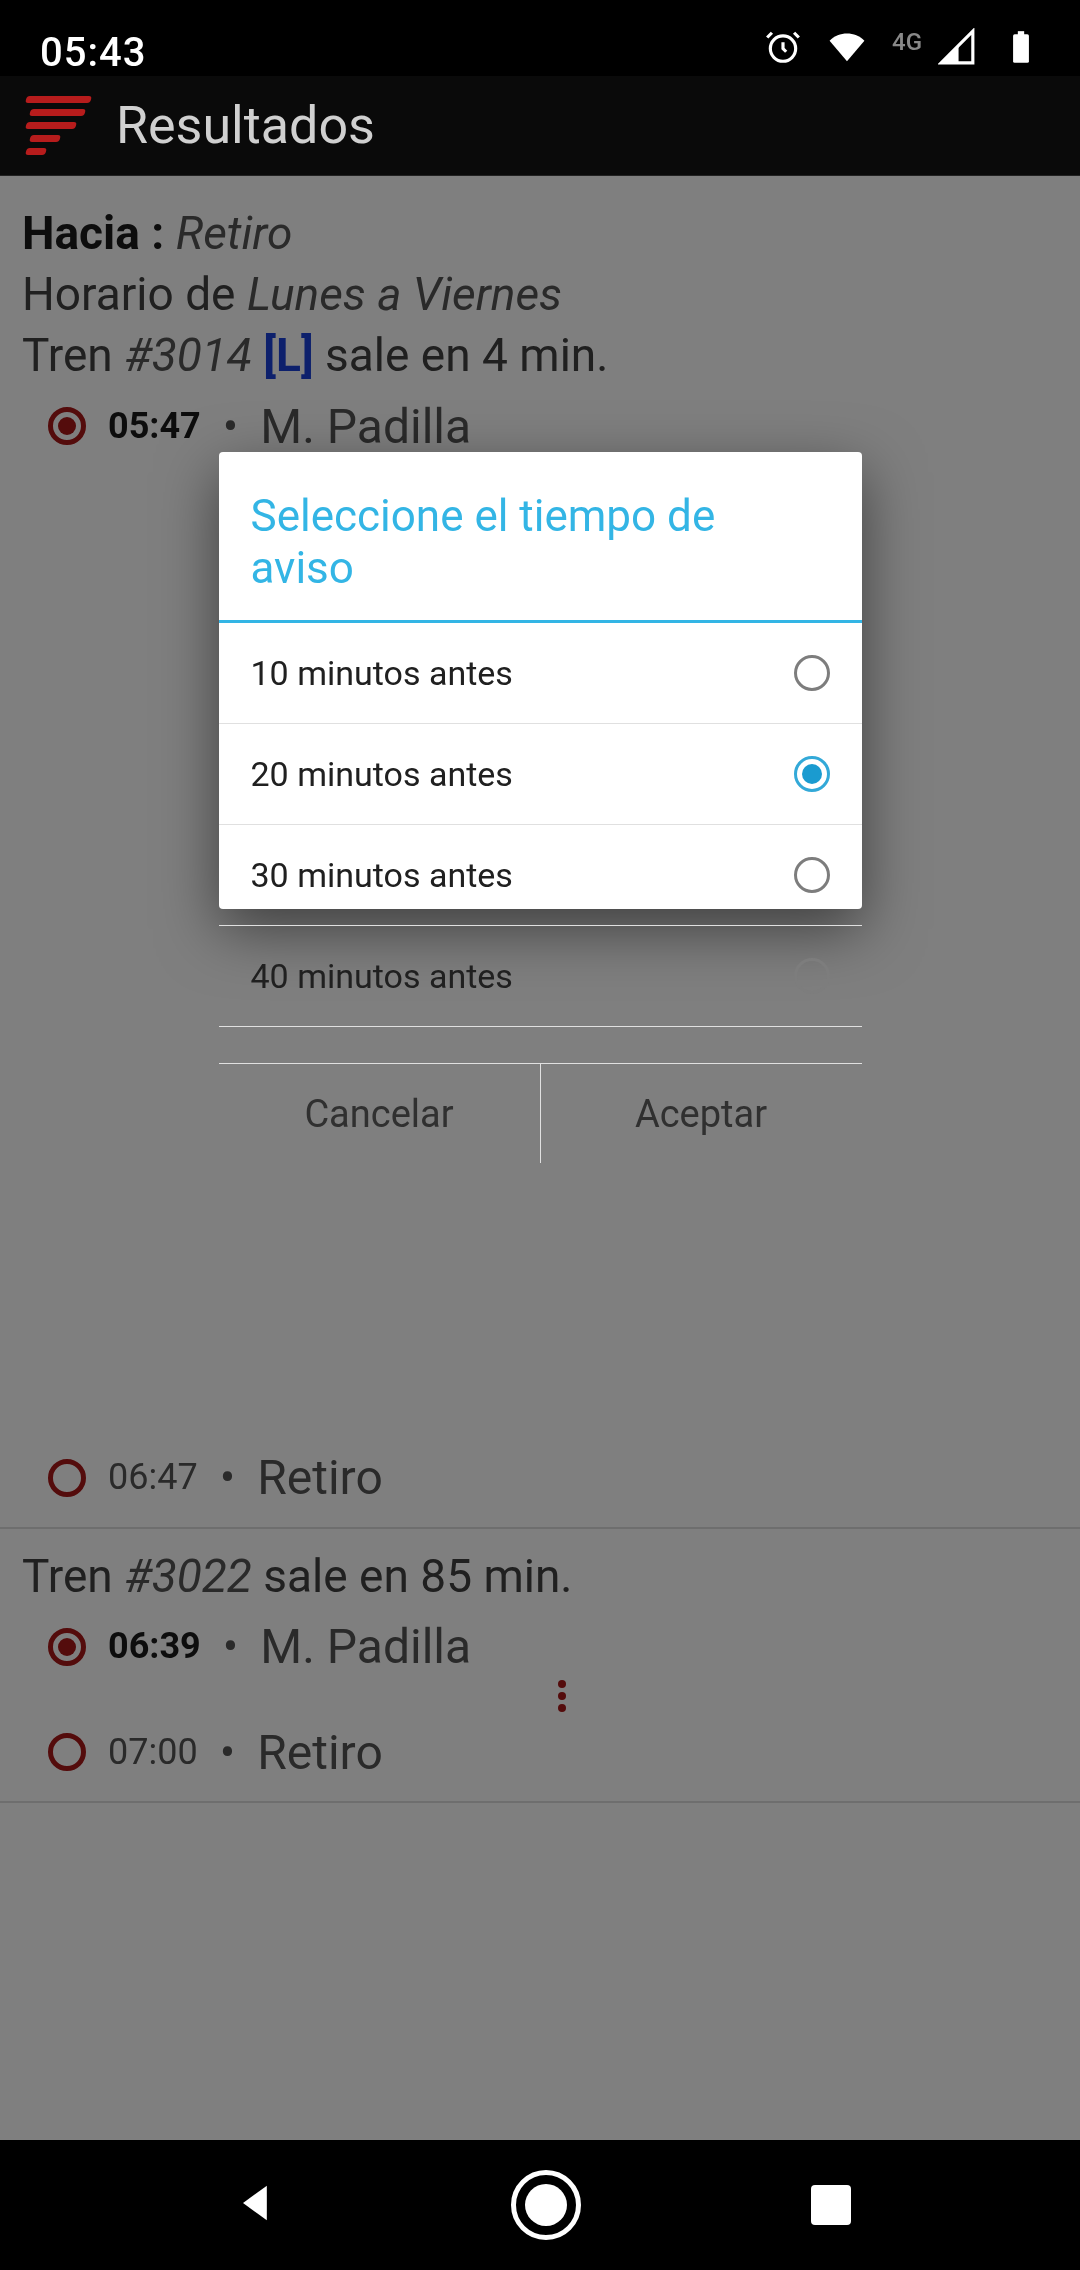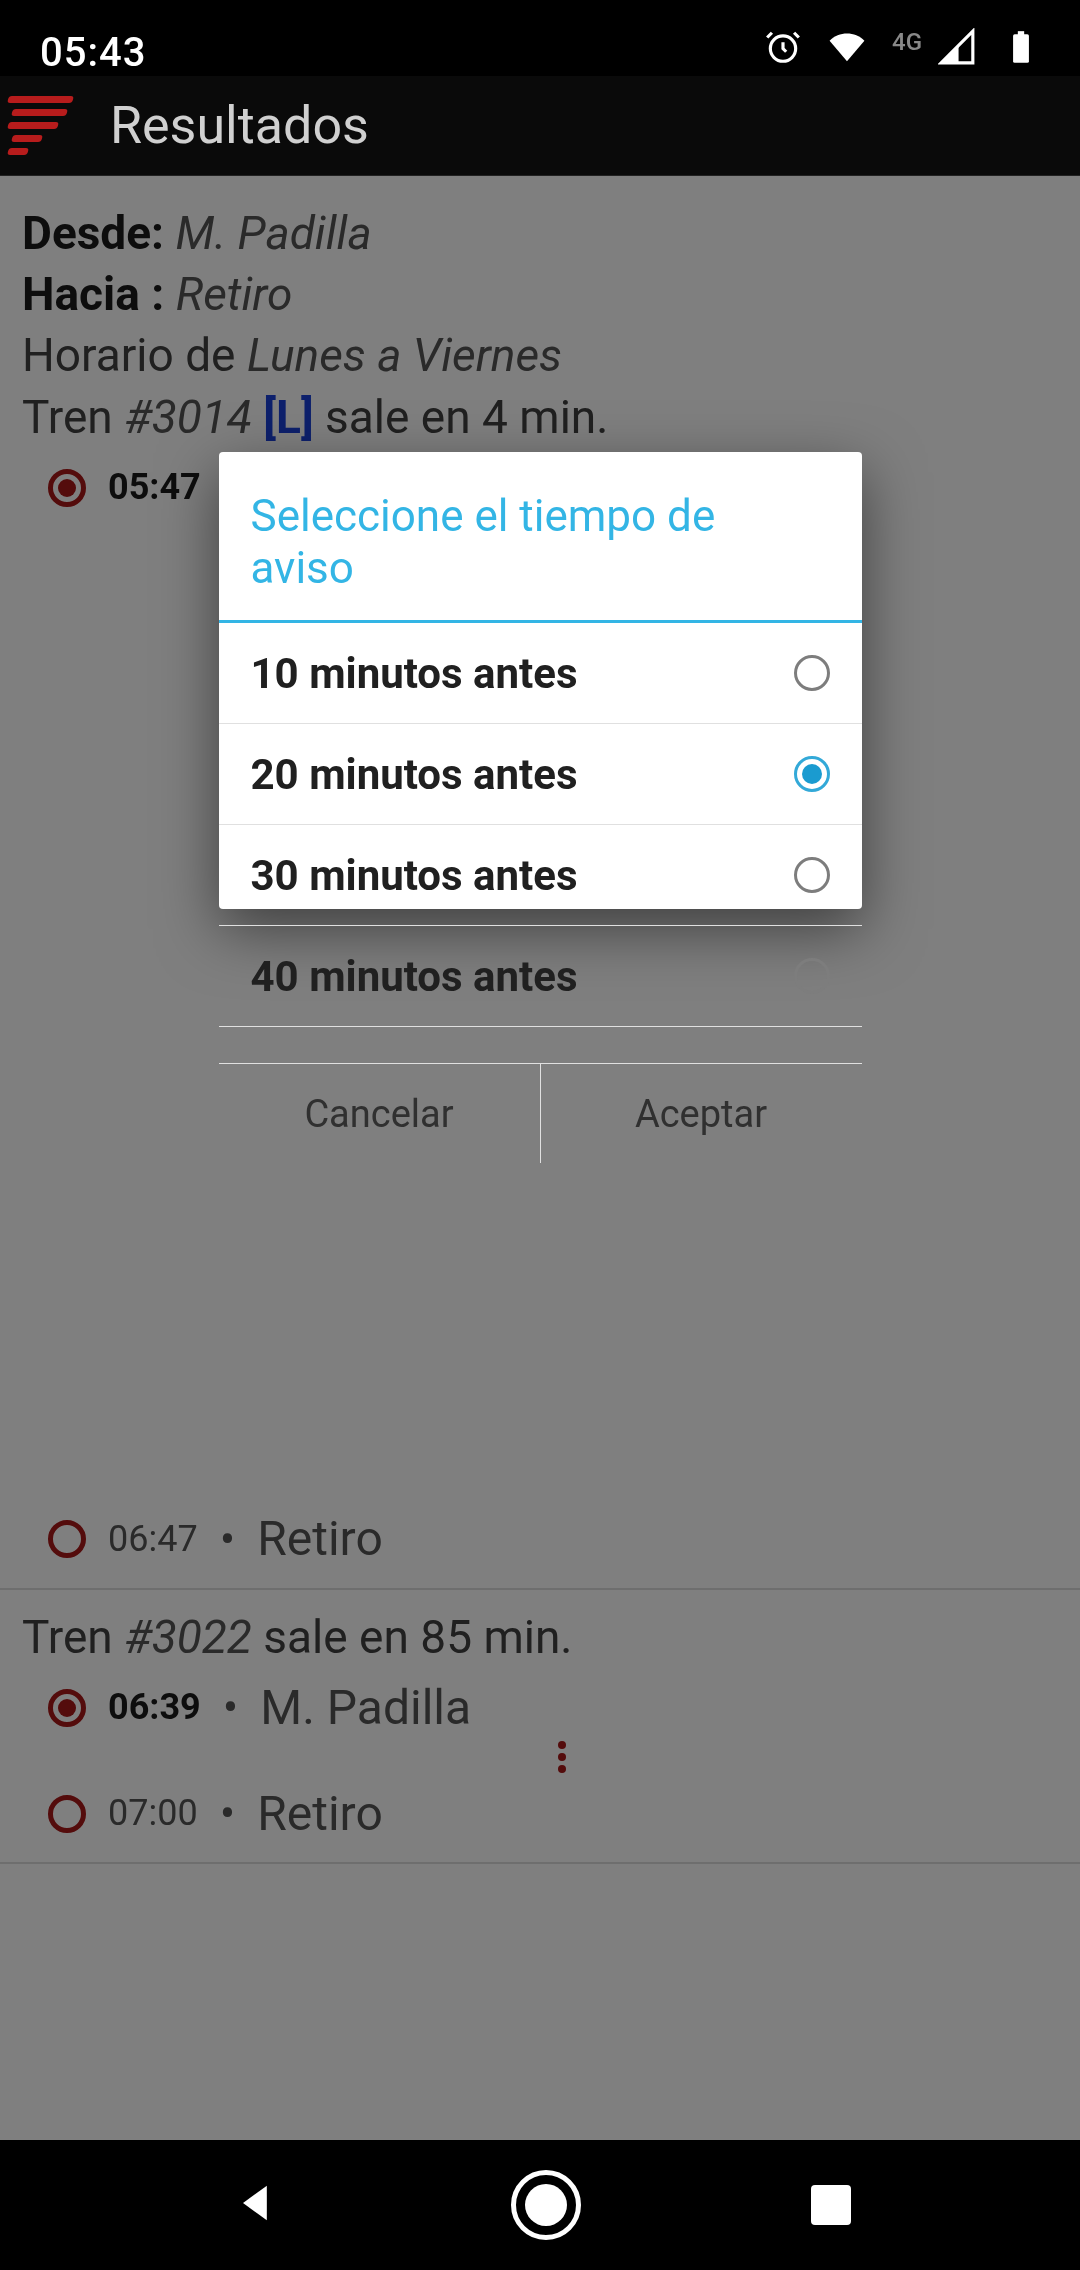--- a/index.html
+++ b/index.html
@@ -38,22 +38,22 @@
   }
   .ico-svg { width: 38px; height: 38px; }
 
   
   .action-bar {
     height: 100px;
     background: #0a0a0a;
     border-bottom: 1px solid #222;
     display: flex;
     align-items: center;
-    padding: 0 8px;
-    gap: 32px;
+    padding: 0 26px;
+    gap: 20px;
   }
   .app-logo {
     width: 70px; height: 70px;
     display: flex; flex-direction: column; justify-content: center; gap: 6px;
   }
   .app-logo .bar { height: 7px; background: #b71c1c; border-radius: 3px; }
   .app-logo .b1 { width: 65px; transform: skewX(-15deg); }
   .app-logo .b2 { width: 55px; transform: skewX(-15deg); margin-left: 4px; }
   .app-logo .b3 { width: 50px; transform: skewX(-15deg); }
   .app-logo .b4 { width: 30px; transform: skewX(-15deg); margin-left: 4px; }
@@ -152,23 +152,22 @@
     background: #33b5e5;
   }
   .dialog-options {}
   .dialog-option {
     height: 101px;
     display: flex;
     align-items: center;
     justify-content: space-between;
     padding: 0 32px;
     border-bottom: 1px solid #e0e0e0;
-    font-size: 42px;
+    font-size: 34px;
     color: #202020;
-    font-weight: bold;
   }
   .radio {
     width: 36px; height: 36px;
     border: 3px solid #7d7d7d;
     border-radius: 50%;
     position: relative;
     flex-shrink: 0;
   }
   .radio.selected { border-color: #33a9d8; }
   .radio.selected::after {
@@ -259,24 +258,20 @@
       <div class="bar b2"></div>
       <div class="bar b3"></div>
       <div class="bar b4"></div>
       <div class="bar b5"></div>
   </div>
   <div class="action-title">Resultados</div>
 </div>
 
 <div class="content">
   <div class="row">
-    <span class="bold">Desde:</span>
-    <span class="italic">M. Padilla</span>
-  </div>
-  <div class="row">
     <span class="bold">Hacia :</span>
     <span class="italic">Retiro</span>
   </div>
   <div class="row">
     <span>Horario de</span>
     <span class="italic">Lunes a Viernes</span>
   </div>
 
   <div class="row train-line">
     <span>Tren</span>

